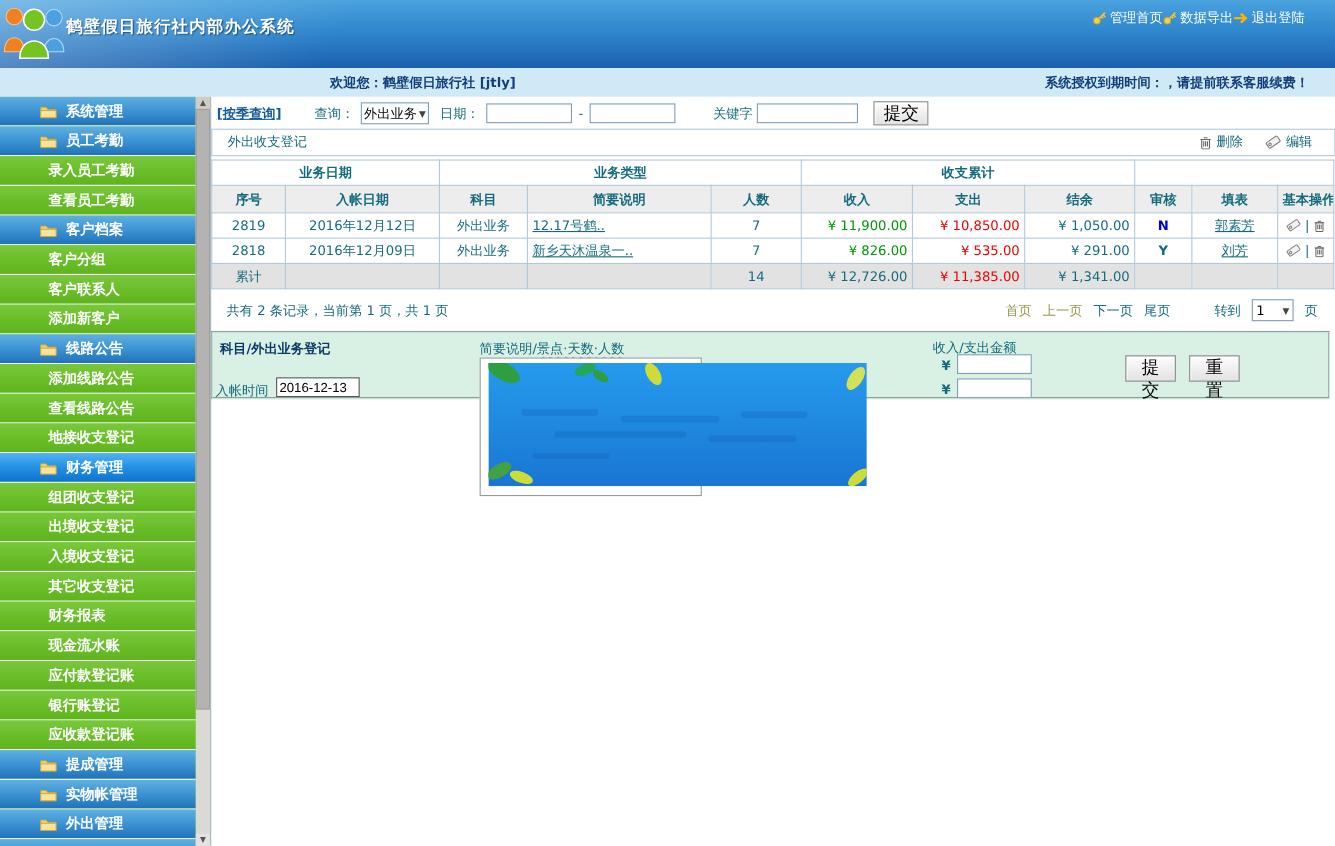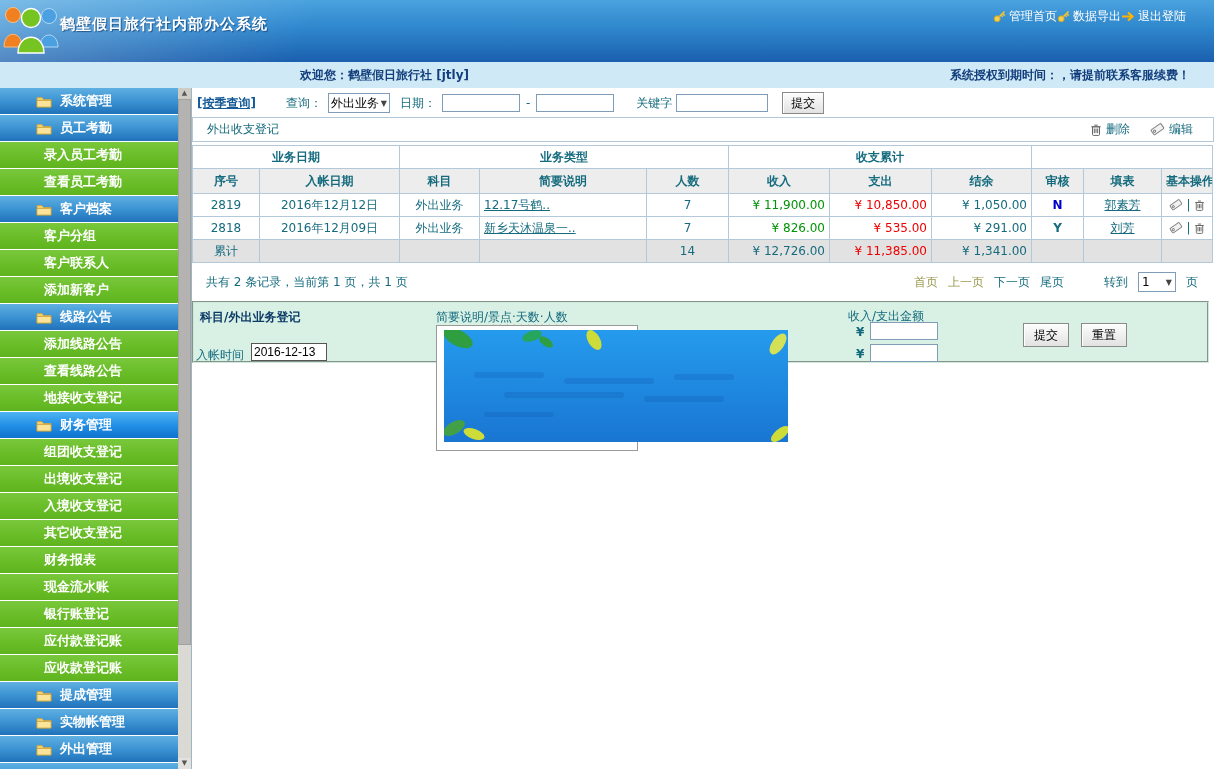--- a/index.html
+++ b/index.html
@@ -46,21 +46,21 @@
   .season-link{margin-left:5px;color:#155a96;font-weight:bold;text-decoration:underline;cursor:pointer;}
   .q-label{margin-left:30px;}
   .fakeselect{display:inline-flex;align-items:center;justify-content:space-between;margin-left:6px;
     width:56px;height:18px;border:1px solid #7f9db9;background:#fff;padding:0 2px;cursor:pointer;}
   .fakeselect .arrow{font-size:8px;color:#444;}
   .txt{height:16px;border:1px solid #7f9db9;background:#fff;font-size:12px;padding:0 2px;}
   .q-date{width:72px;margin-left:6px;}
   .q-dash{margin:0 6px;}
   .q-key{width:86px;margin-left:4px;}
   .btn{height:22px;background:linear-gradient(#fdfdfd,#e2e2e2);border:1px solid #8a8a8a;
-    box-shadow:inset 1px 1px 0 #fff;font-size:12px;color:#000;padding:0 8px;cursor:pointer;
+    box-shadow:inset 1px 1px 0 #fff;font-size:16px;color:#000;padding:0 8px;cursor:pointer;
     font-family:Liberation Mono, monospace;}
   .q-submit{margin-left:14px;}
 
   .sectionbar{margin-top:2px;height:23px;border:1px solid #b3c9d9;display:flex;align-items:center;justify-content:space-between;}
   .section-title{margin-left:14px;}
   .section-actions{display:flex;align-items:center;gap:20px;margin-right:20px;}
   .act{display:flex;align-items:center;gap:4px;color:#156b7e;cursor:pointer;}
 
   
   table.grid{margin-top:3px;border-collapse:collapse;width:1020px;table-layout:fixed;}
@@ -233,24 +233,24 @@
       <div class="side-item child">
         <span class="lbl">其它收支登记</span>
       </div>
       <div class="side-item child">
         <span class="lbl">财务报表</span>
       </div>
       <div class="side-item child">
         <span class="lbl">现金流水账</span>
       </div>
       <div class="side-item child">
+        <span class="lbl">应付款登记账</span>
+      </div>
+      <div class="side-item child">
         <span class="lbl">银行账登记</span>
-      </div>
-      <div class="side-item child">
-        <span class="lbl">应付款登记账</span>
       </div>
       <div class="side-item child">
         <span class="lbl">应收款登记账</span>
       </div>
       <div class="side-item parent">
         <span class="folder">
           <svg width="16" height="13" viewBox="0 0 16 13">
             <path d="M1 2.5 h5 l1.5 2 H15 v7.5 H1 Z" fill="#f5cf6a" stroke="#c9a23e" stroke-width="0.8"></path>
             <path d="M1 5.5 h14 v6.5 H1 Z" fill="#fbe49a" stroke="#c9a23e" stroke-width="0.8"></path>
           </svg>
@@ -290,21 +290,21 @@
       <a class="season-link">[按季查询]</a>
       <span class="q-label teal">查询：</span>
       <span class="fakeselect">
         <span>外出业务</span>
         <span class="arrow">▼</span>
       </span>
       <span class="q-label teal" style="margin-left:10px;">日期：</span>
       <input class="txt q-date" value="" style="">
       <span class="q-dash teal">-</span>
       <input class="txt q-date" style="margin-left: 0px;" value="">
-      <span class="q-label teal" style="margin-left:22px;">关键字</span>
+      <span class="q-label teal" style="margin-left:34px;">关键字</span>
       <input class="txt q-key" value="" style="">
       <button class="btn q-submit">提交</button>
     </div>
 
     <div class="sectionbar">
       <span class="section-title teal">外出收支登记</span>
       <span class="section-actions">
         <span class="act">
           <svg width="12" height="13" viewBox="0 0 12 13">
             <path d="M2.5 3.8 h7 v7.6 a1 1 0 0 1 -1 1 h-5 a1 1 0 0 1 -1 -1 Z" fill="none" stroke="#666"></path>

